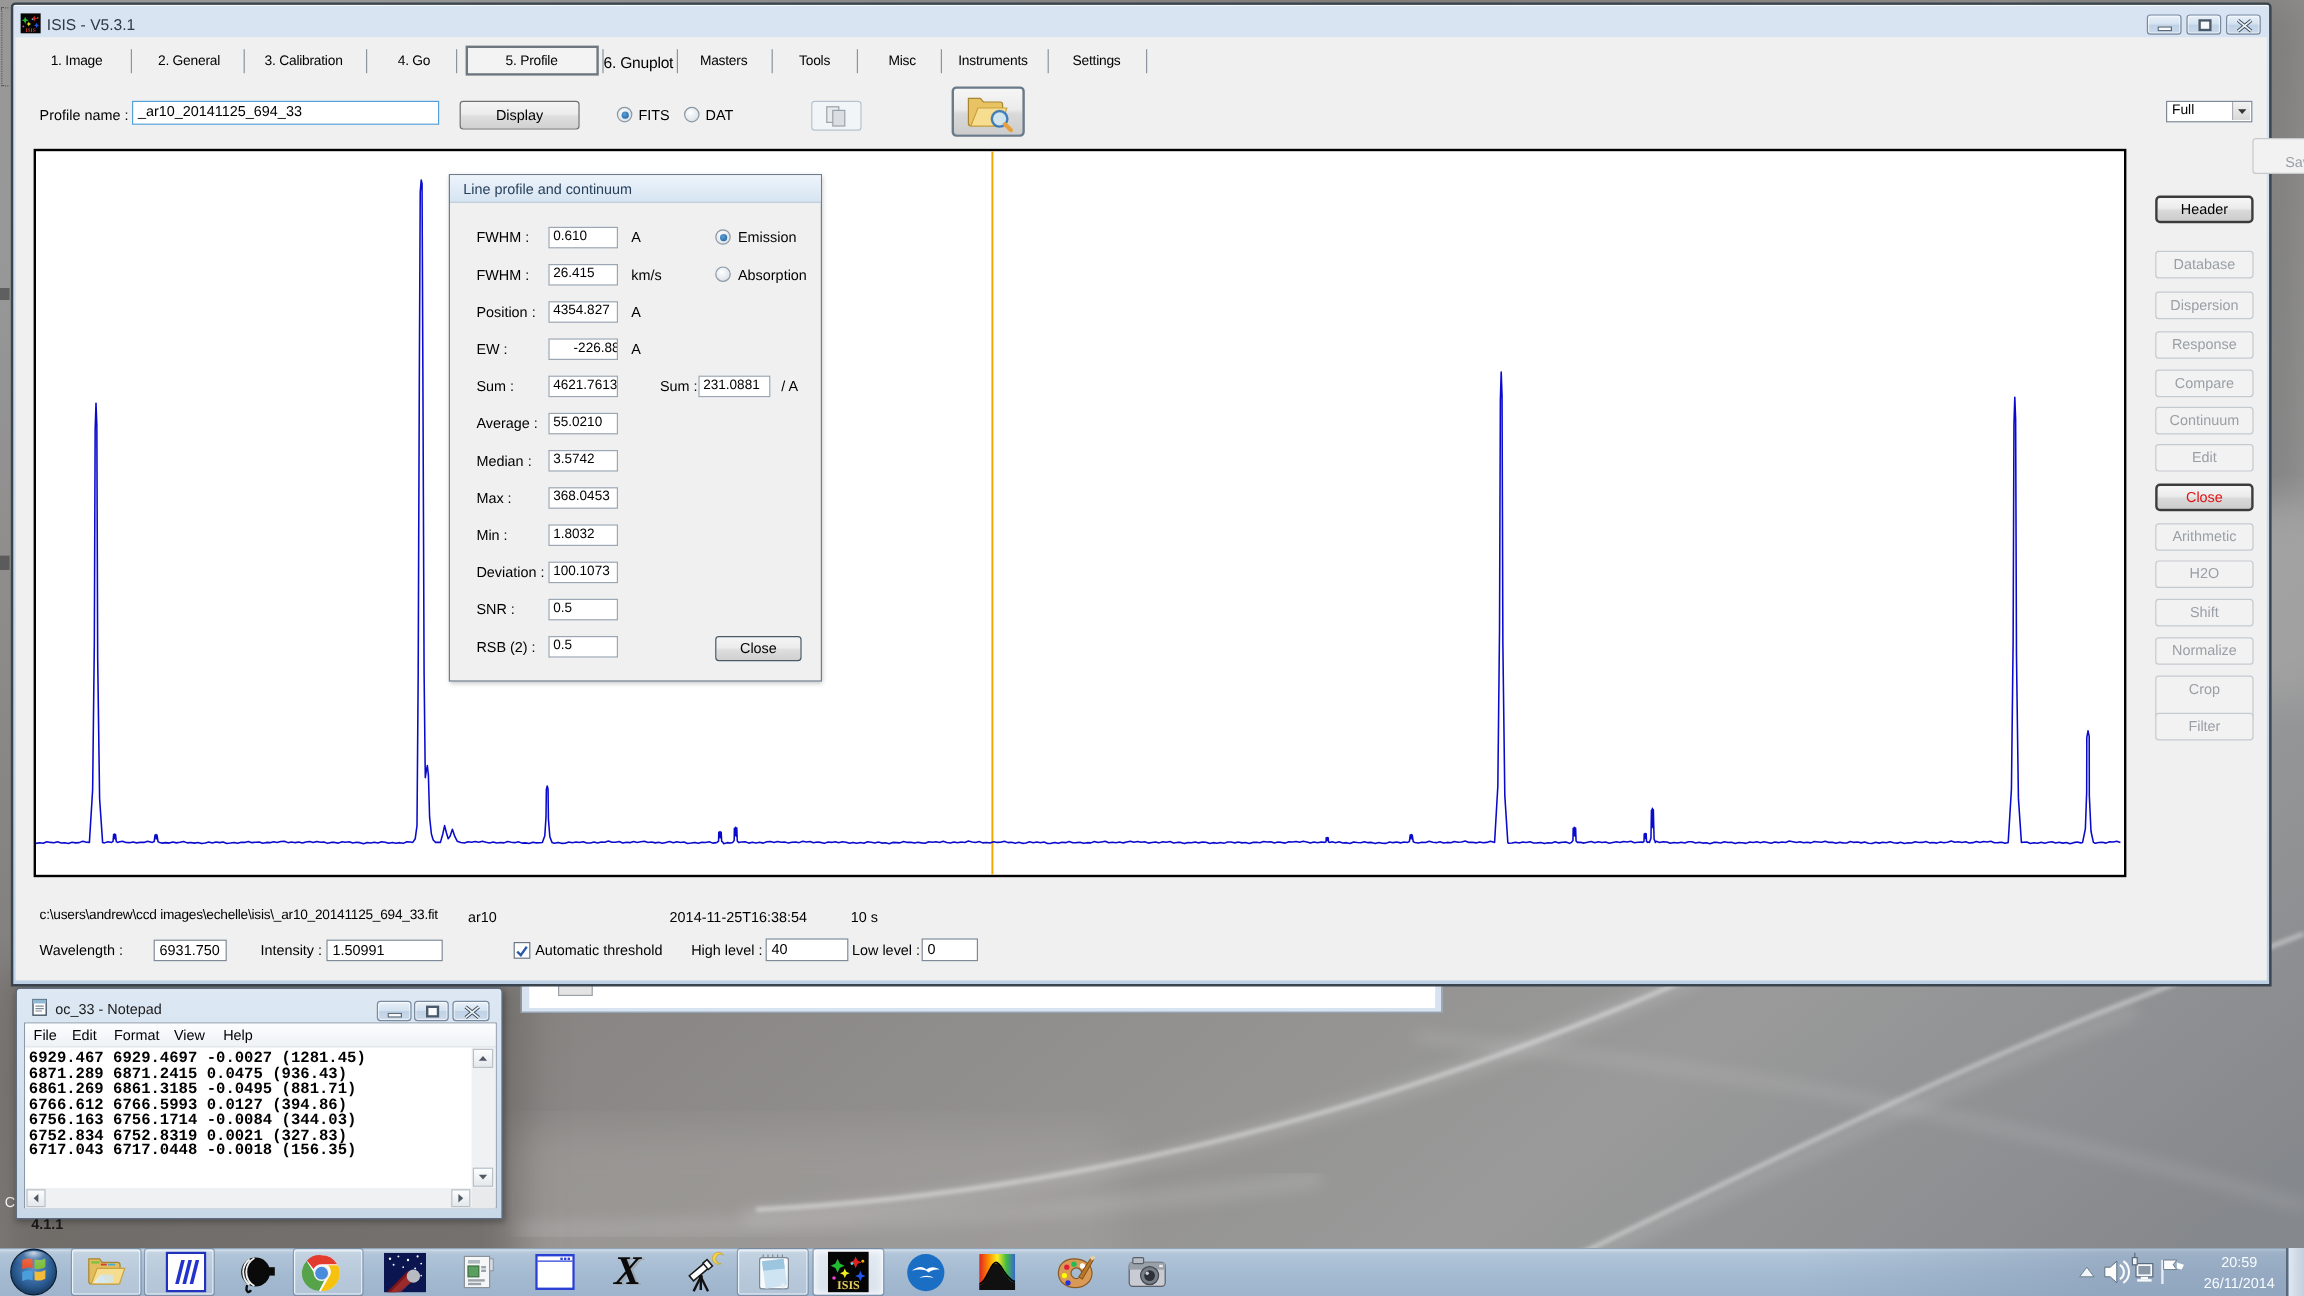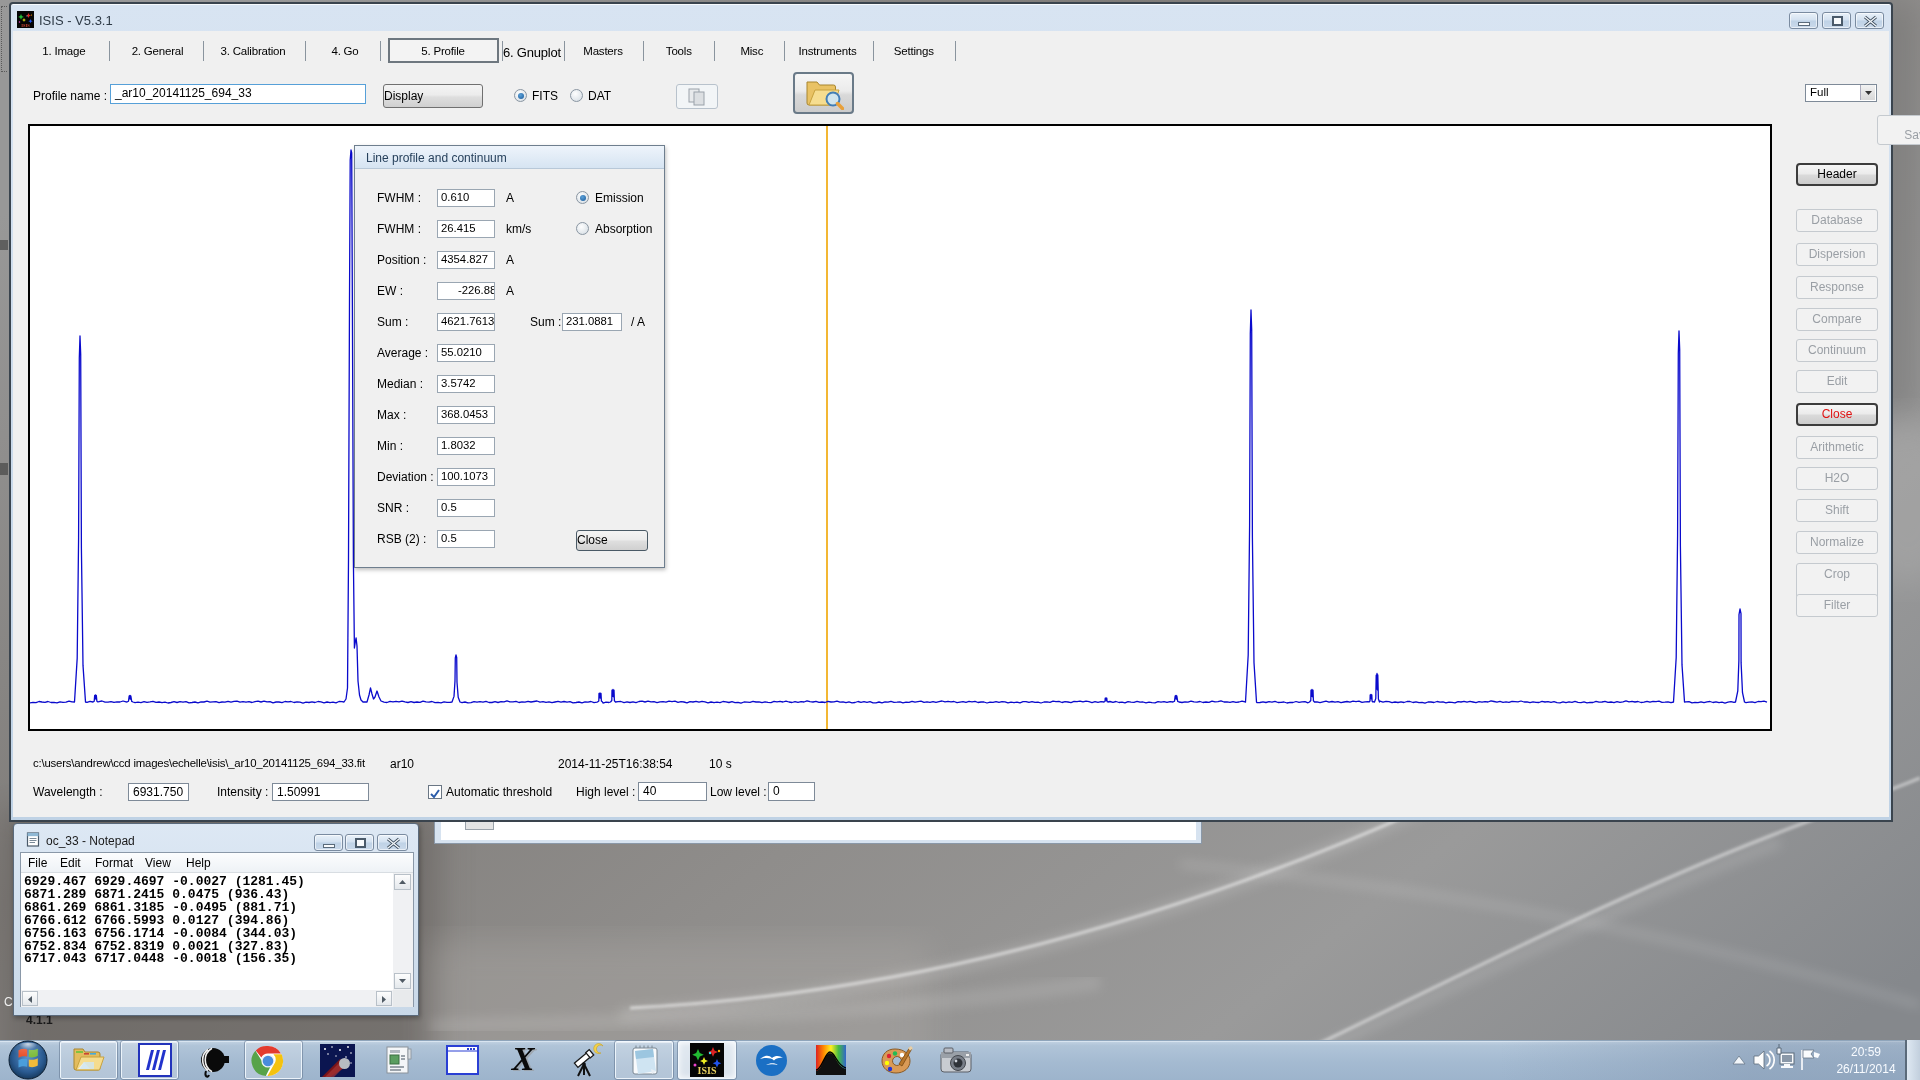--- a/index.html
+++ b/index.html
@@ -1,19 +1,19 @@
 <!DOCTYPE html>
 <html><head><meta charset="utf-8">
 <style>
 *{margin:0;padding:0;box-sizing:border-box}
 body{width:1920px;height:1080px;overflow:hidden;position:relative;font-family:"Liberation Sans",sans-serif;background:#7f7f7f}
 .abs{position:absolute}
 .lbl{position:absolute;font-size:12px;color:#000;white-space:nowrap}
 .inp{position:absolute;background:#fff;border:1px solid #7e8a98;font-size:12px;color:#000;padding:1px 0 0 4px;white-space:nowrap;overflow:hidden}
-.btn{position:absolute;border:1px solid #707070;border-radius:3px;background:linear-gradient(180deg,#f4f4f4 0%,#ececec 45%,#dedede 55%,#d0d0d0 100%);font-size:12px;color:#000;}
+.btn{position:absolute;border:1px solid #707070;border-radius:3px;background:linear-gradient(180deg,#f4f4f4 0%,#ececec 45%,#dedede 55%,#d0d0d0 100%);font-size:12px;color:#000;text-align:center}
 .btnd{position:absolute;border:1px solid #c5cacf;border-radius:3px;background:#f2f2f2;font-size:12px;color:#9a9fa5;text-align:center}
 .btnf{position:absolute;border:2px solid #3c3c3c;border-radius:4px;background:linear-gradient(180deg,#f6f6f6 0%,#ebebeb 45%,#d9d9d9 55%,#cccccc 100%);font-size:12px;color:#000;text-align:center}
 .radio{position:absolute;width:13px;height:13px;border-radius:50%;background:radial-gradient(circle at 40% 35%,#fefefe,#dfe5ea 70%,#b8c2cc);border:1px solid #8a96a2}
 .radio.on::after{content:"";position:absolute;left:2.5px;top:2.5px;width:6px;height:6px;border-radius:50%;background:radial-gradient(circle at 40% 35%,#5aa0d8,#1a5a9a)}
 .wbtn{position:absolute;width:29px;height:17px;border:1px solid #7a8ba0;border-radius:3px;background:linear-gradient(180deg,#e9f1f9 0%,#d3e1f0 48%,#bfd2e6 52%,#cad9ea 100%);box-shadow:inset 0 0 0 1px rgba(255,255,255,0.6)}
 </style></head>
 <body>
 
 <svg width="1920" height="1080" viewBox="0 0 1920 1080" style="position:absolute;left:0;top:0">
 <defs>
@@ -138,21 +138,21 @@
 <line x1="33.5" y1="25.5" x2="38.5" y2="30.5" stroke="#e8a03a" stroke-width="3.5" stroke-linecap="round"></line>
 </svg>
     </div>
   </div>
 <div class="abs" style="left:28px;top:124px;width:1744px;height:607px;background:#ffffff;border:2px solid #000"></div>
 <svg class="abs" style="left:30px;top:126px" width="1740" height="603" viewBox="0 0 1740 603">
 <line x1="797" y1="0" x2="797" y2="603" stroke="#f0a500" stroke-width="1.6"></line>
 <path d="M 0.0 576.8 L 3.0 576.3 L 6.0 576.7 L 9.0 575.5 L 12.0 576.0 L 15.0 576.3 L 18.0 575.5 L 21.0 576.5 L 24.0 576.3 L 27.0 576.9 L 30.0 575.8 L 33.0 576.4 L 36.0 576.2 L 39.0 575.1 L 42.0 575.9 L 44.5 576.0 L 47.2 532.1 L 48.6 411.3 L 49.3 232.0 L 50.0 210.0 L 50.7 228.3 L 51.4 422.3 L 53.0 539.4 L 55.5 576.0 L 57.0 576.4 L 60.0 575.4 L 63.0 576.0 L 64.2 575.2 L 64.7 569.4 L 64.9 572.9 L 65.5 569.0 L 66.1 573.1 L 66.3 569.4 L 66.9 575.3 L 68.0 576.0 L 69.0 575.7 L 72.0 575.0 L 75.0 576.1 L 78.0 576.2 L 81.0 575.6 L 84.0 576.4 L 87.0 575.8 L 90.0 576.0 L 93.0 575.0 L 96.0 575.9 L 97.0 576.0 L 98.5 575.2 L 99.2 569.9 L 99.2 573.1 L 100.0 569.5 L 100.8 573.3 L 100.8 569.8 L 101.7 575.4 L 103.0 576.0 L 105.0 576.6 L 108.0 576.2 L 111.0 576.6 L 114.0 575.7 L 117.0 576.4 L 120.0 575.9 L 123.0 575.3 L 126.0 576.4 L 129.0 576.0 L 132.0 576.6 L 135.0 576.1 L 138.0 577.0 L 141.0 576.5 L 144.0 575.7 L 147.0 576.5 L 150.0 575.7 L 153.0 576.2 L 156.0 575.7 L 159.0 576.9 L 162.0 576.5 L 165.0 576.0 L 168.0 576.8 L 171.0 575.8 L 174.0 576.0 L 177.0 575.2 L 180.0 576.2 L 183.0 575.8 L 186.0 575.6 L 189.0 576.7 L 192.0 576.0 L 195.0 576.2 L 198.0 575.4 L 201.0 576.1 L 204.0 575.3 L 207.0 575.1 L 210.0 576.2 L 213.0 575.6 L 216.0 576.2 L 219.0 575.7 L 222.0 576.5 L 225.0 575.6 L 228.0 575.2 L 231.0 576.0 L 234.0 575.2 L 237.0 575.9 L 240.0 575.6 L 243.0 576.8 L 246.0 576.0 L 249.0 576.0 L 252.0 576.6 L 255.0 575.5 L 258.0 575.9 L 261.0 575.5 L 264.0 576.5 L 267.0 575.9 L 270.0 576.2 L 273.0 577.1 L 276.0 576.1 L 279.0 576.5 L 282.0 575.8 L 285.0 576.5 L 288.0 575.5 L 291.0 575.9 L 294.0 576.8 L 297.0 576.0 L 300.0 576.7 L 303.0 576.2 L 306.0 576.8 L 309.0 575.5 L 312.0 575.7 L 314.0 576.0 L 316.0 573.0 L 317.5 562.0 L 318.5 434.0 L 319.5 174.0 L 320.2 34.0 L 321.0 24.0 L 321.7 27.0 L 322.4 184.0 L 323.4 434.0 L 324.4 522.0 L 325.3 516.0 L 326.1 512.0 L 327.0 520.0 L 328.0 555.0 L 329.5 569.0 L 331.0 574.0 L 333.0 576.0 L 337.0 576.0 L 339.0 569.0 L 340.5 562.0 L 342.0 568.0 L 343.5 573.0 L 345.0 571.0 L 347.0 565.0 L 349.0 571.0 L 351.0 575.0 L 354.0 576.1 L 357.0 576.5 L 360.0 575.4 L 363.0 575.9 L 366.0 575.3 L 369.0 575.9 L 372.0 575.1 L 375.0 575.9 L 378.0 576.5 L 381.0 575.7 L 384.0 576.5 L 387.0 576.0 L 390.0 576.4 L 393.0 575.2 L 396.0 575.9 L 399.0 576.2 L 402.0 575.5 L 405.0 576.6 L 408.0 576.4 L 411.0 576.9 L 414.0 575.9 L 417.0 576.4 L 420.0 576.3 L 422.0 576.0 L 424.0 570.4 L 425.0 554.9 L 425.3 531.8 L 426.0 529.0 L 426.7 531.4 L 427.0 556.3 L 428.2 571.3 L 430.0 576.0 L 432.0 576.7 L 435.0 576.0 L 438.0 576.8 L 441.0 576.7 L 444.0 575.6 L 447.0 576.2 L 450.0 575.6 L 453.0 576.1 L 456.0 575.4 L 459.0 576.5 L 462.0 576.5 L 465.0 575.7 L 468.0 576.5 L 471.0 575.7 L 474.0 575.9 L 477.0 574.9 L 480.0 575.9 L 483.0 575.8 L 486.0 575.3 L 489.0 576.5 L 492.0 575.9 L 495.0 576.2 L 498.0 575.3 L 501.0 576.0 L 504.0 575.5 L 507.0 575.0 L 510.0 576.1 L 513.0 575.7 L 516.0 576.4 L 519.0 575.8 L 522.0 576.7 L 525.0 576.0 L 528.0 575.3 L 531.0 576.2 L 534.0 575.5 L 537.0 576.1 L 540.0 575.7 L 543.0 576.9 L 546.0 576.5 L 549.0 576.0 L 552.0 576.8 L 555.0 575.8 L 558.0 576.1 L 561.0 575.5 L 564.0 576.6 L 567.0 576.2 L 567.5 576.0 L 568.8 574.9 L 569.0 567.5 L 569.4 572.0 L 570.0 567.0 L 570.6 572.2 L 571.0 567.5 L 571.4 575.1 L 572.5 576.0 L 573.0 577.1 L 576.0 576.2 L 579.0 576.5 L 580.5 576.0 L 581.8 574.5 L 582.0 564.2 L 582.4 570.4 L 583.0 563.5 L 583.6 570.8 L 584.0 564.1 L 584.4 574.8 L 585.5 576.0 L 588.0 575.6 L 591.0 575.5 L 594.0 576.6 L 597.0 575.9 L 600.0 576.5 L 603.0 575.9 L 606.0 576.6 L 609.0 575.5 L 612.0 575.2 L 615.0 576.0 L 618.0 575.2 L 621.0 575.9 L 624.0 575.6 L 627.0 576.6 L 630.0 575.8 L 633.0 575.6 L 636.0 576.2 L 639.0 575.1 L 642.0 575.6 L 645.0 575.2 L 648.0 576.3 L 651.0 575.7 L 654.0 576.0 L 657.0 576.8 L 660.0 575.7 L 663.0 576.0 L 666.0 575.4 L 669.0 576.2 L 672.0 575.4 L 675.0 575.9 L 678.0 576.8 L 681.0 576.0 L 684.0 576.7 L 687.0 576.1 L 690.0 576.7 L 693.0 575.5 L 696.0 575.8 L 699.0 576.5 L 702.0 575.7 L 705.0 576.6 L 708.0 576.3 L 711.0 577.1 L 714.0 576.0 L 717.0 576.2 L 720.0 576.4 L 723.0 575.3 L 726.0 576.0 L 729.0 575.8 L 732.0 576.6 L 735.0 575.8 L 738.0 576.4 L 741.0 576.7 L 744.0 575.4 L 747.0 575.9 L 750.0 575.4 L 753.0 576.0 L 756.0 575.1 L 759.0 576.0 L 762.0 576.5 L 765.0 575.6 L 768.0 576.3 L 771.0 575.6 L 774.0 576.0 L 777.0 574.9 L 780.0 575.6 L 783.0 576.0 L 786.0 575.3 L 789.0 576.4 L 792.0 576.0 L 795.0 576.5 L 798.0 575.4 L 801.0 576.0 L 804.0 575.9 L 807.0 575.1 L 810.0 576.2 L 813.0 575.9 L 816.0 576.7 L 819.0 575.9 L 822.0 576.8 L 825.0 576.5 L 828.0 575.5 L 831.0 576.3 L 834.0 575.7 L 837.0 576.3 L 840.0 575.7 L 843.0 576.9 L 846.0 576.8 L 849.0 576.0 L 852.0 576.8 L 855.0 575.9 L 858.0 576.2 L 861.0 575.3 L 864.0 576.3 L 867.0 576.2 L 870.0 575.8 L 873.0 576.8 L 876.0 576.2 L 879.0 576.4 L 882.0 575.3 L 885.0 576.1 L 888.0 575.6 L 891.0 575.1 L 894.0 576.3 L 897.0 575.8 L 900.0 576.3 L 903.0 575.6 L 906.0 576.4 L 909.0 575.7 L 912.0 575.0 L 915.0 575.9 L 918.0 575.3 L 921.0 575.9 L 924.0 575.5 L 927.0 576.6 L 930.0 576.1 L 933.0 575.6 L 936.0 576.4 L 939.0 575.4 L 942.0 575.8 L 945.0 575.3 L 948.0 576.5 L 951.0 576.0 L 954.0 576.0 L 957.0 577.0 L 960.0 576.1 L 963.0 576.3 L 966.0 575.6 L 969.0 576.4 L 972.0 575.7 L 975.0 575.8 L 978.0 576.9 L 981.0 576.2 L 984.0 576.7 L 987.0 576.1 L 990.0 576.8 L 993.0 575.7 L 996.0 575.6 L 999.0 576.4 L 1002.0 575.7 L 1005.0 576.4 L 1008.0 576.1 L 1011.0 577.0 L 1014.0 576.0 L 1017.0 575.8 L 1020.0 576.3 L 1023.0 575.2 L 1026.0 575.7 L 1029.0 575.4 L 1032.0 576.5 L 1035.0 575.7 L 1038.0 576.0 L 1041.0 576.6 L 1044.0 575.4 L 1047.0 575.7 L 1050.0 575.2 L 1053.0 575.9 L 1056.0 575.1 L 1059.0 575.7 L 1062.0 576.6 L 1065.0 575.7 L 1068.0 576.3 L 1071.0 575.7 L 1074.0 576.0 L 1075.0 575.5 L 1075.2 572.2 L 1075.5 574.2 L 1076.0 572.0 L 1076.5 574.3 L 1076.8 572.2 L 1077.1 575.6 L 1078.0 576.0 L 1080.0 575.5 L 1083.0 576.3 L 1086.0 575.5 L 1089.0 576.5 L 1092.0 576.2 L 1095.0 576.9 L 1098.0 575.7 L 1101.0 576.1 L 1104.0 576.3 L 1107.0 575.4 L 1110.0 576.2 L 1113.0 576.0 L 1116.0 576.9 L 1119.0 576.1 L 1122.0 576.7 L 1125.0 576.8 L 1128.0 575.6 L 1131.0 576.2 L 1134.0 575.7 L 1137.0 576.4 L 1140.0 575.6 L 1143.0 576.0 L 1144.5 575.2 L 1145.2 569.9 L 1145.2 573.1 L 1146.0 569.5 L 1146.8 573.3 L 1146.8 569.8 L 1147.7 575.4 L 1149.0 576.0 L 1152.0 576.5 L 1155.0 575.8 L 1158.0 576.1 L 1161.0 575.1 L 1164.0 575.9 L 1167.0 576.2 L 1170.0 575.5 L 1173.0 576.5 L 1176.0 576.0 L 1179.0 576.3 L 1182.0 575.2 L 1185.0 575.8 L 1188.0 575.7 L 1191.0 574.9 L 1194.0 576.0 L 1197.0 575.8 L 1200.0 576.4 L 1203.0 575.6 L 1206.0 576.3 L 1209.0 576.0 L 1212.0 575.1 L 1215.0 575.9 L 1215.5 576.0 L 1218.2 529.0 L 1219.6 399.6 L 1220.3 207.5 L 1221.0 184.0 L 1221.7 203.6 L 1222.4 411.4 L 1224.0 536.8 L 1226.5 576.0 L 1227.0 576.7 L 1230.0 576.5 L 1233.0 575.8 L 1236.0 576.5 L 1239.0 575.7 L 1242.0 576.1 L 1245.0 575.4 L 1248.0 576.5 L 1251.0 576.4 L 1254.0 576.0 L 1257.0 577.0 L 1260.0 576.3 L 1263.0 576.5 L 1266.0 575.5 L 1269.0 576.4 L 1272.0 575.9 L 1275.0 575.6 L 1278.0 576.8 L 1279.5 576.0 L 1280.8 574.5 L 1281.0 564.2 L 1281.4 570.4 L 1282.0 563.5 L 1282.6 570.8 L 1283.0 564.1 L 1283.4 574.8 L 1284.5 576.0 L 1287.0 575.9 L 1290.0 576.6 L 1293.0 575.8 L 1296.0 575.2 L 1299.0 576.2 L 1302.0 575.5 L 1305.0 576.1 L 1308.0 575.7 L 1311.0 576.7 L 1314.0 576.0 L 1317.0 575.5 L 1320.0 576.1 L 1323.0 575.2 L 1326.0 575.6 L 1329.0 575.1 L 1332.0 576.3 L 1335.0 575.8 L 1338.0 575.7 L 1339.0 576.0 L 1340.0 575.1 L 1340.2 569.0 L 1340.5 572.6 L 1341.0 568.5 L 1341.5 572.9 L 1341.8 568.9 L 1342.1 575.2 L 1343.0 576.0 L 1344.0 575.6 L 1344.5 576.0 L 1345.8 572.6 L 1346.2 549.2 L 1346.4 563.2 L 1347.0 547.5 L 1347.6 564.0 L 1347.8 548.9 L 1348.4 573.1 L 1349.5 576.0 L 1350.0 575.1 L 1353.0 576.1 L 1356.0 575.4 L 1359.0 575.6 L 1362.0 576.7 L 1365.0 576.0 L 1368.0 576.5 L 1371.0 575.8 L 1374.0 576.5 L 1377.0 575.5 L 1380.0 575.5 L 1383.0 576.5 L 1386.0 575.8 L 1389.0 576.6 L 1392.0 576.3 L 1395.0 577.1 L 1398.0 576.0 L 1401.0 576.0 L 1404.0 576.5 L 1407.0 575.5 L 1410.0 576.1 L 1413.0 575.9 L 1416.0 576.9 L 1419.0 576.1 L 1422.0 576.3 L 1425.0 576.8 L 1428.0 575.6 L 1431.0 576.0 L 1434.0 575.4 L 1437.0 576.2 L 1440.0 575.4 L 1443.0 576.0 L 1446.0 576.7 L 1449.0 575.7 L 1452.0 576.2 L 1455.0 575.6 L 1458.0 576.0 L 1461.0 574.9 L 1464.0 575.5 L 1467.0 576.1 L 1470.0 575.4 L 1473.0 576.3 L 1476.0 575.9 L 1479.0 576.4 L 1482.0 575.3 L 1485.0 575.6 L 1488.0 575.9 L 1491.0 575.0 L 1494.0 576.0 L 1497.0 575.8 L 1500.0 576.7 L 1503.0 575.8 L 1506.0 576.4 L 1509.0 576.5 L 1512.0 575.3 L 1515.0 576.0 L 1518.0 575.7 L 1521.0 576.4 L 1524.0 575.7 L 1527.0 576.7 L 1530.0 576.9 L 1533.0 575.9 L 1536.0 576.6 L 1539.0 575.9 L 1542.0 576.3 L 1545.0 575.4 L 1548.0 576.3 L 1551.0 576.6 L 1554.0 575.9 L 1557.0 576.9 L 1560.0 576.3 L 1563.0 576.5 L 1566.0 575.4 L 1569.0 576.1 L 1572.0 576.0 L 1575.0 575.3 L 1578.0 576.4 L 1581.0 576.0 L 1584.0 576.6 L 1587.0 575.6 L 1590.0 576.3 L 1593.0 575.9 L 1596.0 574.9 L 1599.0 575.8 L 1602.0 575.4 L 1605.0 576.0 L 1608.0 575.5 L 1611.0 576.5 L 1614.0 576.2 L 1617.0 575.3 L 1620.0 576.1 L 1623.0 575.3 L 1626.0 575.7 L 1629.0 575.1 L 1632.0 576.3 L 1635.0 576.2 L 1638.0 575.8 L 1641.0 576.7 L 1643.5 576.0 L 1646.2 531.5 L 1647.6 409.0 L 1648.3 227.3 L 1649.0 205.0 L 1649.7 223.6 L 1650.4 420.2 L 1652.0 538.9 L 1654.5 576.0 L 1656.0 575.9 L 1659.0 575.6 L 1662.0 576.9 L 1665.0 576.3 L 1668.0 576.7 L 1671.0 575.9 L 1674.0 576.7 L 1677.0 575.9 L 1680.0 575.5 L 1683.0 576.5 L 1686.0 575.9 L 1689.0 576.6 L 1692.0 576.1 L 1695.0 577.1 L 1698.0 576.2 L 1701.0 575.7 L 1704.0 576.4 L 1705.5 576.0 L 1707.8 564.8 L 1708.9 534.1 L 1709.0 488.6 L 1710.0 483.0 L 1711.0 487.6 L 1711.1 536.9 L 1712.5 566.7 L 1714.5 576.0 L 1716.0 576.7 L 1719.0 576.1 L 1722.0 575.9 L 1725.0 576.6 L 1728.0 575.5 L 1731.0 575.7 L 1734.0 575.1 L 1737.0 576.1" stroke="#0a0acc" stroke-width="1.3" fill="none" stroke-linejoin="round"></path>
 </svg>
 
-<div class="abs" style="left:354px;top:145px;width:311px;height:423px;background:#f0f0f0;border:1px solid #6e7e8e;box-shadow:1px 2px 4px rgba(0,0,0,0.25)">
+<div class="abs" style="left:374px;top:145px;width:311px;height:423px;background:#f0f0f0;border:1px solid #6e7e8e;box-shadow:1px 2px 4px rgba(0,0,0,0.25)">
 <div class="abs" style="left:0;top:0;width:100%;height:23px;background:linear-gradient(180deg,#eef4fb,#d6e4f2);border-bottom:1px solid #b8c8d8"></div>
 <div class="abs" style="left:11px;top:5px;font-size:12px;color:#27415c">Line profile and continuum</div>
 
 <div class="abs lbl" style="left:22px;top:45px">FWHM :</div>
 <div class="inp" style="left:82px;top:43px;width:58px;height:18px;border-color:#9aa6b2;font-size:11.3px;padding-left:3px">0.610</div>
 <div class="abs lbl" style="left:151px;top:45px">A</div>
 <div class="abs lbl" style="left:22px;top:76px">FWHM :</div>
 <div class="inp" style="left:82px;top:74px;width:58px;height:18px;border-color:#9aa6b2;font-size:11.3px;padding-left:3px">26.415</div>
 <div class="abs lbl" style="left:151px;top:76px">km/s</div>
 <div class="abs lbl" style="left:22px;top:107px">Position :</div>

